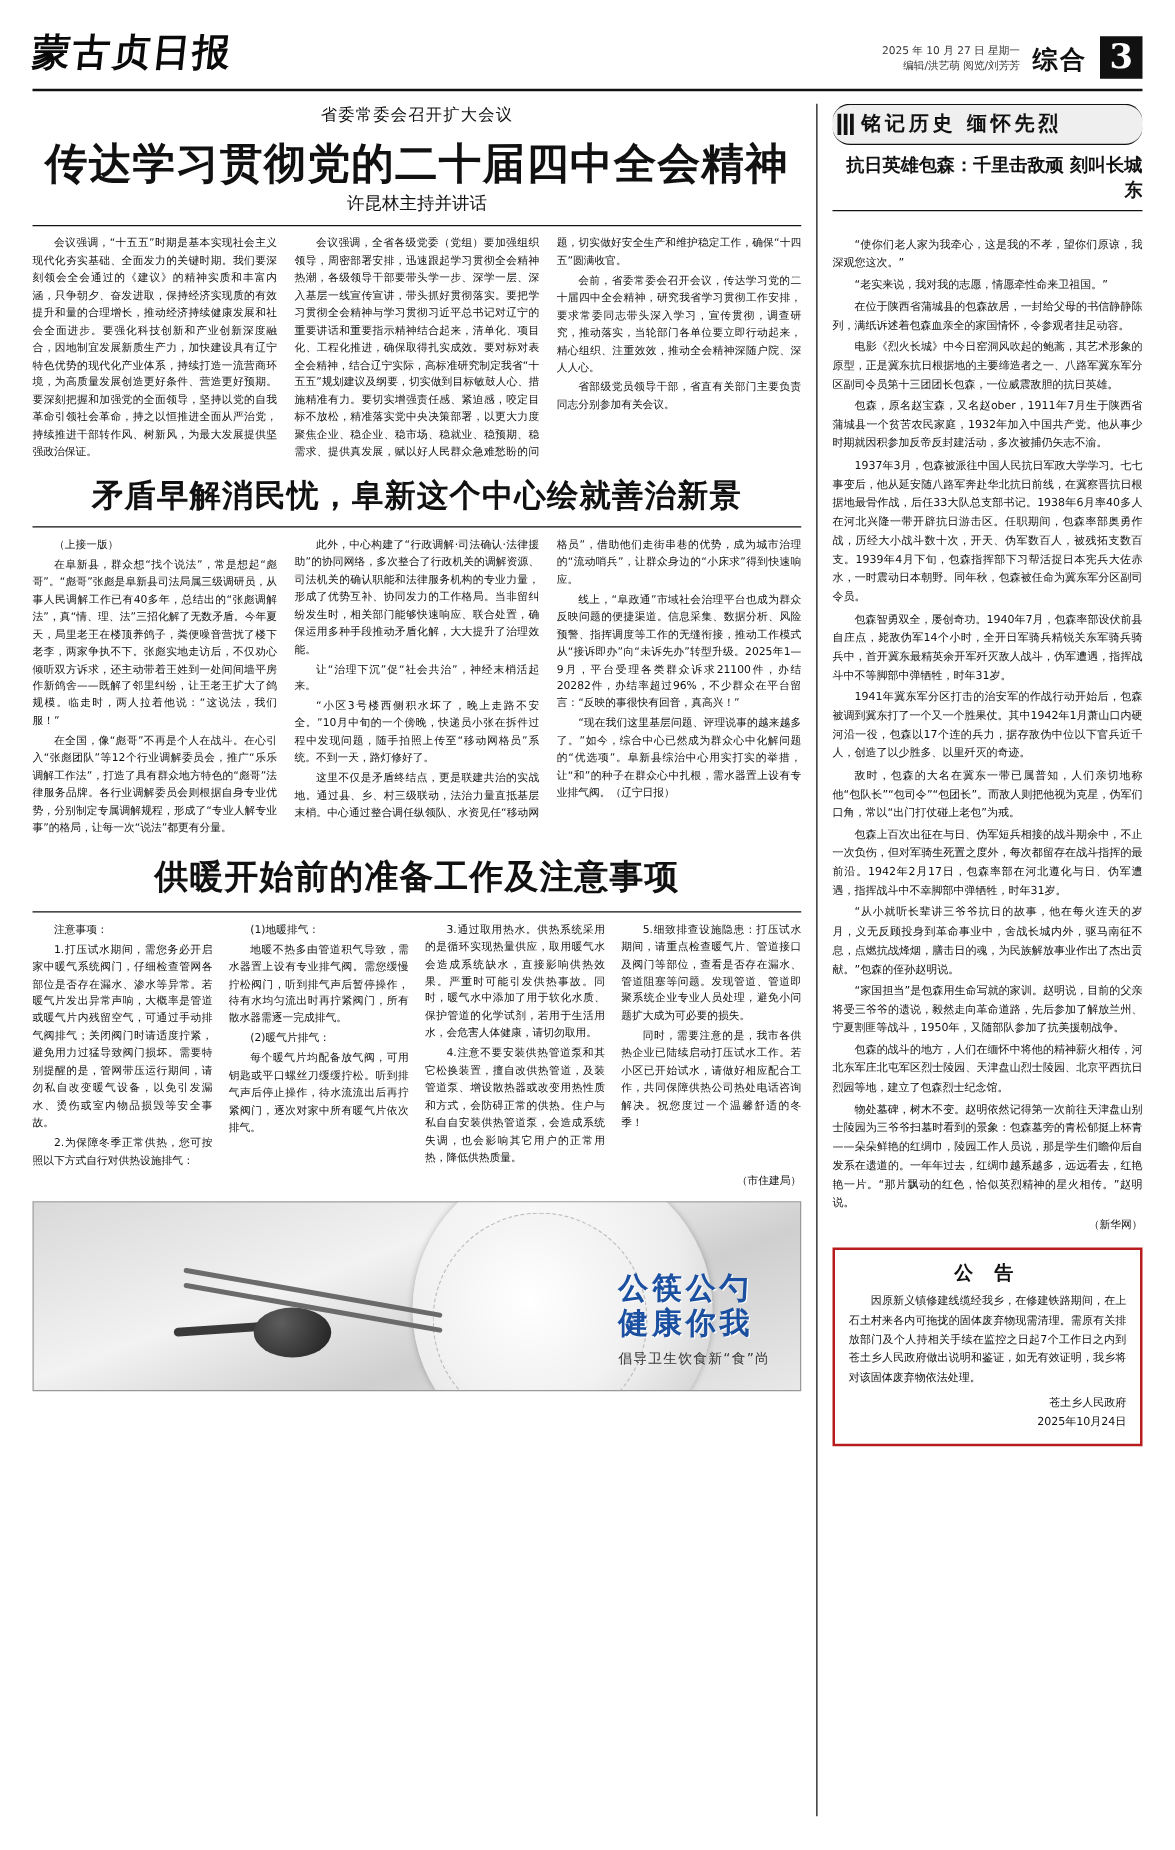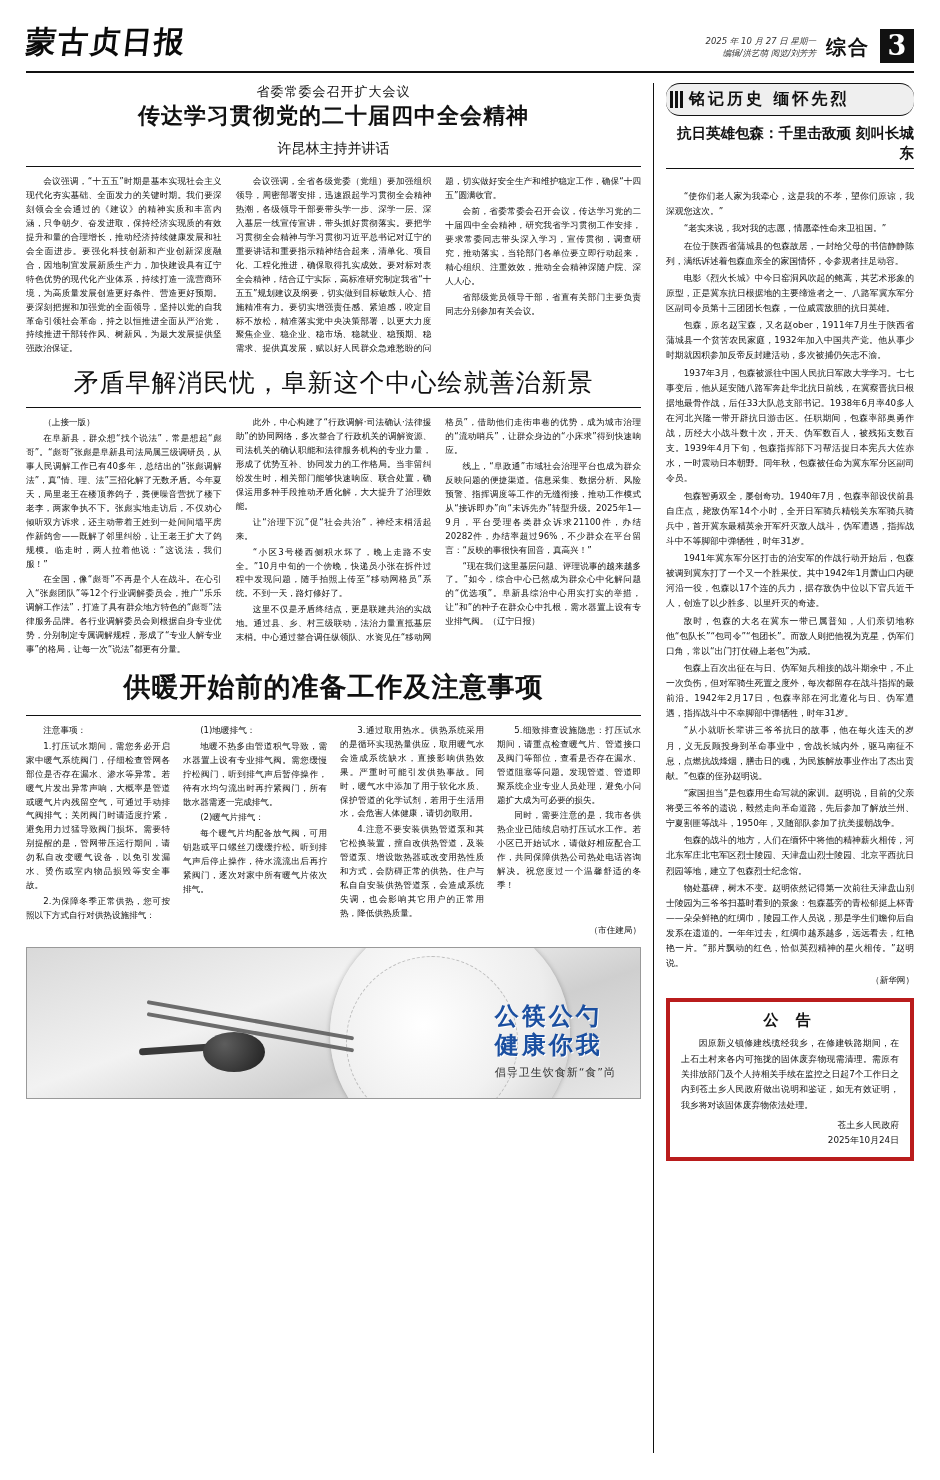--- a/index.html
+++ b/index.html
@@ -30,21 +30,20 @@
     transform:skewX(-6deg);
     color:#0a0a0a;
   }
   .masthead-right{
     display:flex;align-items:flex-end;gap:10px;
   }
   .issue-meta{
     text-align:right;
     font-size:8.5px;line-height:1.5;color:#333;
     padding-bottom:3px;
-    font-style:italic;
   }
   .section-name{
     font-family:"DejaVu Serif","Liberation Serif",serif;
     font-size:20px;font-weight:bold;letter-spacing:2px;
     padding-bottom:2px;
   }
   .page-num{
     background:#111;color:#fff;
     font-family:"DejaVu Serif","Liberation Serif",serif;
     font-size:27px;font-weight:bold;
@@ -62,30 +61,30 @@
     box-sizing:border-box;
     border-right:1px solid #111;
   }
   .right-col{
     width:268px;
     padding-left:12px;
     box-sizing:border-box;
   }
   
   .kicker{
-    text-align:center;font-size:13px;letter-spacing:1px;margin-bottom:2px;
+    text-align:center;font-size:13px;letter-spacing:1px;margin-bottom:14px;
   }
   .headline{
     text-align:center;
-    font-family:Liberation Sans, sans-serif;
-    font-weight:bold;
-    font-size:22px;
+    font-family:Liberation Mono, monospace;
+    font-weight:bold;
+    font-size:34px;
     letter-spacing:1px;
     line-height:1.15;
-    margin:2px 0 12px 0;
+    margin:2px 0 0 0;
   }
   .subhead{
     text-align:center;font-size:14px;margin-bottom:8px;
   }
   hr.rule{border:none;border-top:1px solid #111;margin:6px 0 8px 0;}
   
   .cols3{
     column-count:3;column-gap:14px;
     column-rule:0;
     font-size:8.6px;
@@ -95,21 +94,21 @@
   .cols4{
     column-count:4;column-gap:13px;
     font-size:8.6px;
     line-height:1.62;
     text-align:justify;
   }
   .cols3 p,.cols4 p{margin:0 0 2px 0;text-indent:2em;}
   .mid-headline{
     text-align:center;
     font-family:"DejaVu Serif","Liberation Serif",serif;
-    font-weight:normal;
+    font-weight:bold;
     font-size:25px;
     letter-spacing:1px;
     margin:10px 0 8px 0;
   }
   .mid-headline2{
     text-align:center;
     font-family:"DejaVu Serif","Liberation Serif",serif;
     font-weight:bold;
     font-size:27px;
     letter-spacing:1px;
@@ -139,21 +138,21 @@
     border-bottom:1px solid #111;
     padding-bottom:6px;margin-bottom:7px;
     line-height:1.35;
   }
   .r-body{
     font-size:8.8px;line-height:1.72;text-align:justify;margin-top:20px;
   }
   .r-body p{margin:0 0 2px 0;text-indent:2em;}
   
   .notice{
-    border:4px solid #b91c1c;
+    border:2px solid #b91c1c;
     margin-top:10px;
     padding:9px 11px;
     box-sizing:border-box;
   }
   .notice-title{
     text-align:center;
     font-family:"DejaVu Serif","Liberation Serif",serif;
     font-weight:bold;font-size:15px;letter-spacing:6px;
     margin-bottom:6px;
   }

